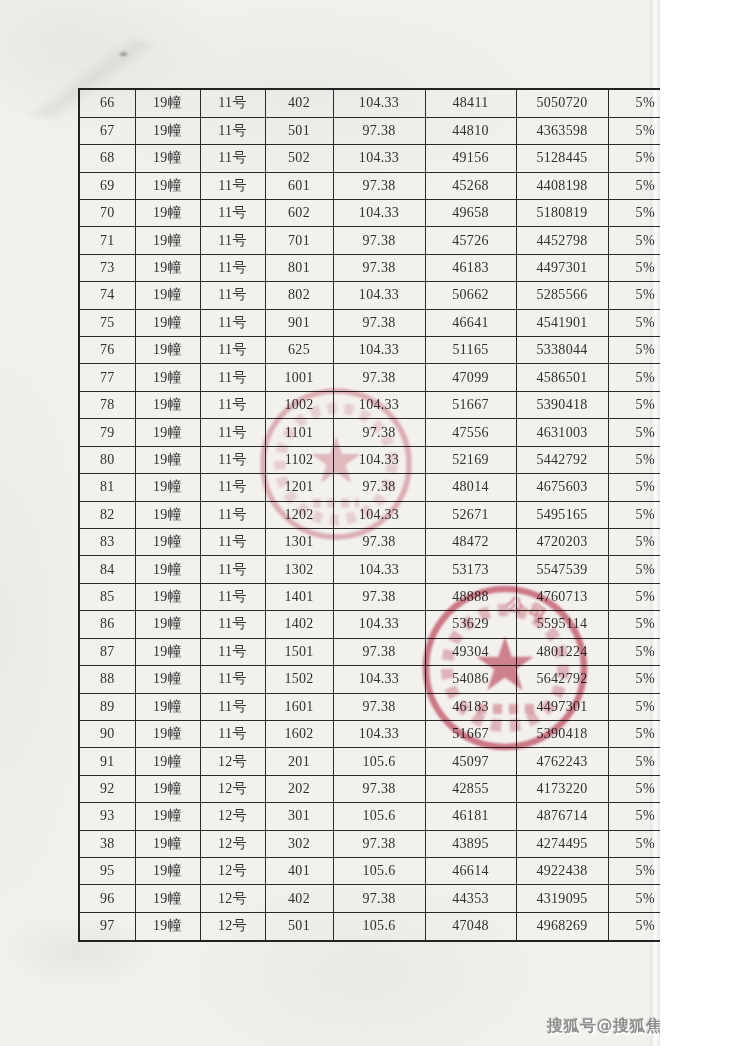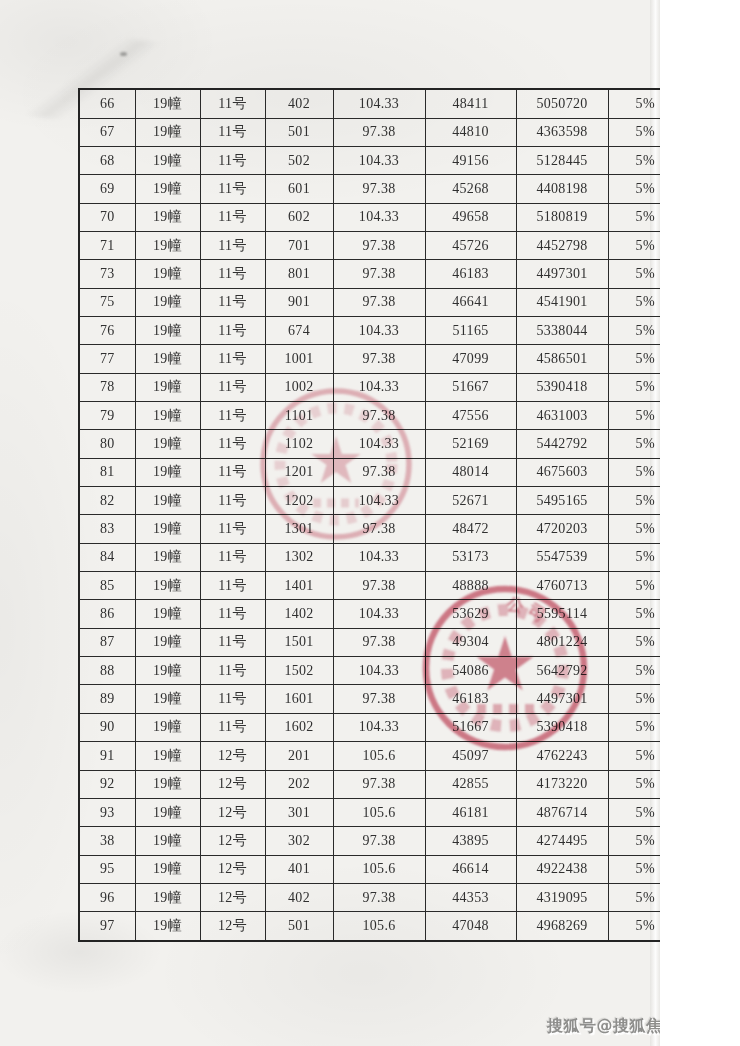--- a/index.html
+++ b/index.html
@@ -141,34 +141,44 @@
           <td>73</td>
           <td>19幢</td>
           <td>11号</td>
           <td>801</td>
           <td>97.38</td>
           <td>46183</td>
           <td>4497301</td>
           <td>5%</td>
         </tr>
         <tr>
+          <td>74</td>
+          <td>19幢</td>
+          <td>11号</td>
+          <td>802</td>
+          <td>104.33</td>
+          <td>50662</td>
+          <td>5285566</td>
+          <td>5%</td>
+        </tr>
+        <tr>
           <td>75</td>
           <td>19幢</td>
           <td>11号</td>
           <td>901</td>
           <td>97.38</td>
           <td>46641</td>
           <td>4541901</td>
           <td>5%</td>
         </tr>
         <tr>
           <td>76</td>
           <td>19幢</td>
           <td>11号</td>
-          <td>674</td>
+          <td>625</td>
           <td>104.33</td>
           <td>51165</td>
           <td>5338044</td>
           <td>5%</td>
         </tr>
         <tr>
           <td>77</td>
           <td>19幢</td>
           <td>11号</td>
           <td>1001</td>

